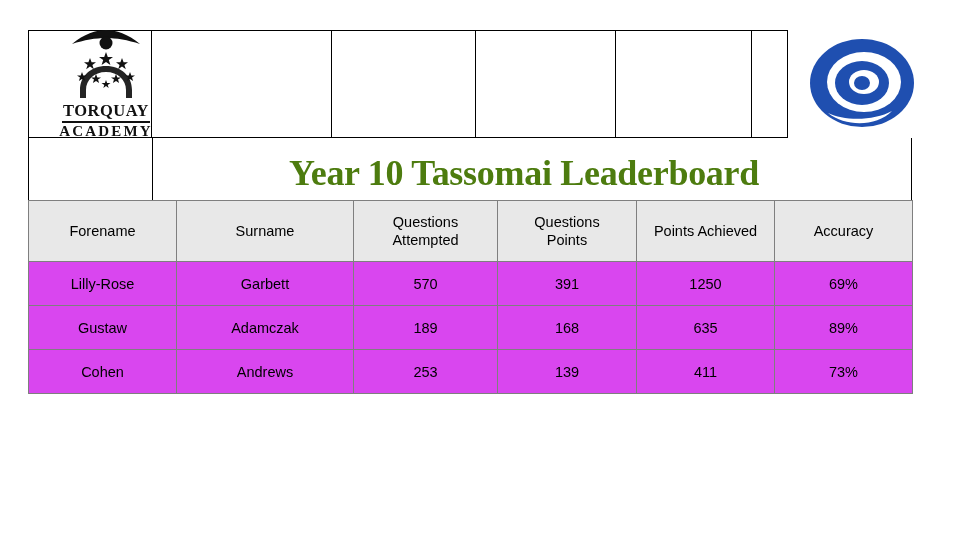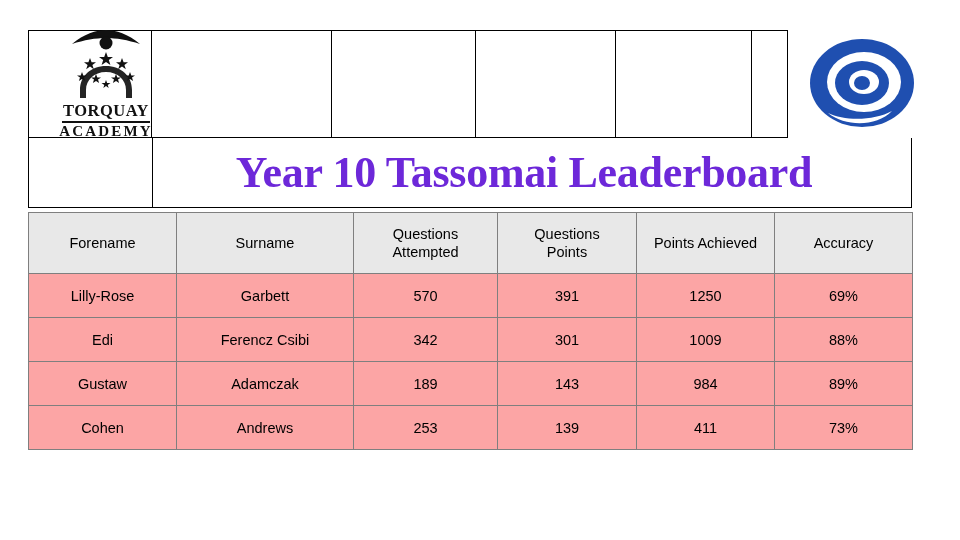--- a/index.html
+++ b/index.html
@@ -109,53 +109,53 @@
   }
   .title-main {
     flex: 1;
     display: flex;
     align-items: center;
     justify-content: center;
   }
   .title-text {
     font-family: "Liberation Serif", serif;
     font-weight: bold;
-    font-size: 44px;
-    color: #6d28d9;
+    font-size: 36px;
+    color: #4d7c0f;
     letter-spacing: -0.3px;
     white-space: nowrap;
     transform: translateX(-8px);
   }
 
   
   .lb-table {
     position: absolute;
     left: 28px;
-    top: 212px;
+    top: 200px;
     width: 884px;
     border-collapse: collapse;
     table-layout: fixed;
   }
   .lb-table th, .lb-table td {
     border: 1px solid #7f7f7f;
     text-align: center;
     vertical-align: middle;
     font-size: 14.5px;
     color: #000000;
     font-weight: normal;
   }
   .lb-table thead th {
     background: #e8e8e8;
     height: 58px;
     line-height: 1.25;
     font-size: 14.5px;
   }
   .lb-table tbody td {
     height: 41px;
-    background: #fca5a5;
+    background: #d946ef;
   }
   .col-forename { width: 148px; }
   .col-surname  { width: 177px; }
   .col-attempt  { width: 144px; }
   .col-correct  { width: 139px; }
   .col-points   { width: 138px; }
   .col-accuracy { width: 138px; }
 </style>
 </head>
 <body>
@@ -241,33 +241,25 @@
     <tbody>
       <tr>
         <td>Lilly-Rose</td>
         <td>Garbett</td>
         <td>570</td>
         <td>391</td>
         <td>1250</td>
         <td>69%</td>
       </tr>
       <tr>
-        <td>Edi</td>
-        <td>Ferencz Csibi</td>
-        <td>342</td>
-        <td>301</td>
-        <td>1009</td>
-        <td>88%</td>
-      </tr>
-      <tr>
         <td>Gustaw</td>
         <td>Adamczak</td>
         <td>189</td>
-        <td>143</td>
-        <td>984</td>
+        <td>168</td>
+        <td>635</td>
         <td>89%</td>
       </tr>
       <tr>
         <td>Cohen</td>
         <td>Andrews</td>
         <td>253</td>
         <td>139</td>
         <td>411</td>
         <td>73%</td>
       </tr>

